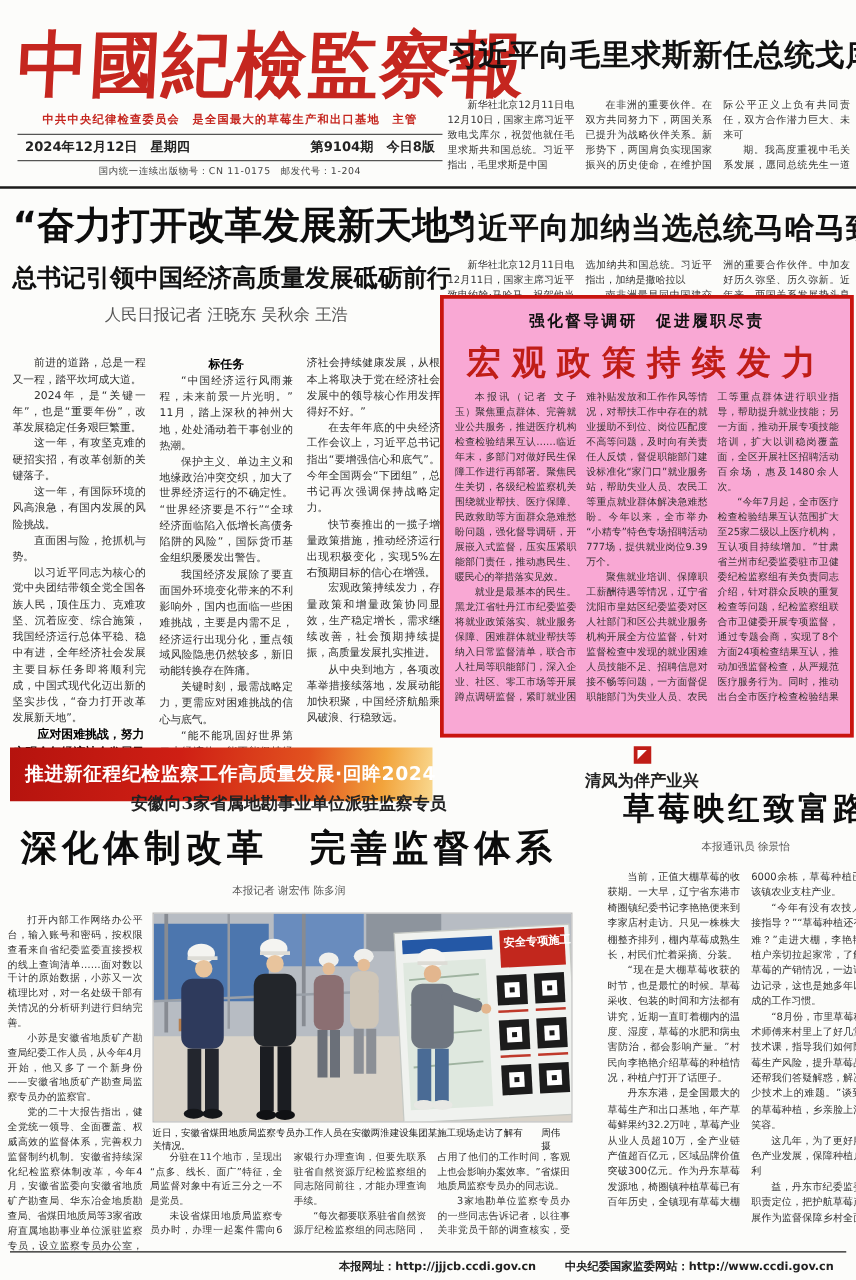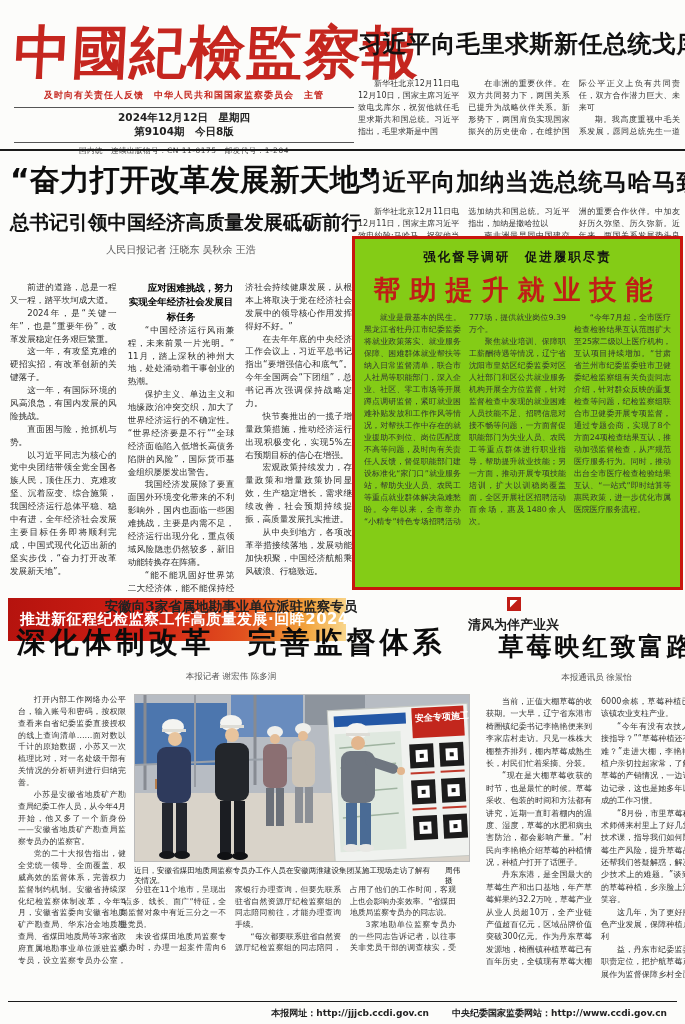--- a/index.html
+++ b/index.html
@@ -5,71 +5,71 @@
   html,body{margin:0;padding:0;background:#e8e8e8;}
   .page{position:relative;width:685px;height:1024px;margin:0 auto;background:#fcfcfa;
         font-family:"DejaVu Sans",sans-serif;color:#1d1d1d;overflow:hidden;}
   
   .mast{position:absolute;left:14px;top:22px;width:340px;text-align:center;}
   .mast-title{font-family:"DejaVu Serif",serif;font-weight:bold;font-size:57px;line-height:1.05;
               color:#c5261f;letter-spacing:1px;transform:skewX(-3deg);white-space:nowrap;}
   .mast-super{margin-top:7px;font-size:9px;font-weight:bold;color:#c5261f;letter-spacing:1px;}
   .mast-meta{margin-top:5px;border-top:1px solid #555;border-bottom:1px solid #555;
              padding:3px 6px;display:flex;justify-content:space-between;
-             font-size:10.5px;font-weight:bold;color:#222;flex-direction:column;}
+             font-size:10.5px;font-weight:bold;color:#222;}
   .mast-pub{margin-top:3px;font-size:7.5px;color:#444;letter-spacing:.5px;}
   .page-rule{position:absolute;left:0;top:149px;width:685px;height:2px;background:#1b1b1b;}
   
   .greetings{position:absolute;left:358px;top:28px;width:322px;}
   .greet-h{margin:0;font-family:"DejaVu Serif",serif;font-weight:900;font-size:24px;
            letter-spacing:.5px;text-align:center;white-space:nowrap;color:#111;}
   .greet-body{margin-top:8px;column-count:3;column-gap:9px;text-align:justify;
               font-size:8px;line-height:1.5;color:#333;overflow:hidden;}
   .greet-body.b1{height:62px;margin-top:18px;}
   .greet-body.b2{height:50px;}
   .greet-gap{height:22px;}
   .g2{margin-top:4px;}
   p.bp{margin:0;text-indent:2em;}
   
   .economy{position:absolute;left:10px;top:160px;width:342px;}
   .eco-h{margin:0;font-size:30px;font-weight:900;letter-spacing:0;text-align:center;
          white-space:nowrap;color:#0d0d0d;}
   .eco-sub{margin:8px 0 0;font-family:Liberation Serif, serif;font-weight:bold;font-size:19.5px;
            text-align:center;white-space:nowrap;color:#111;}
-  .eco-by{margin-top:7px;text-align:center;font-size:10px;color:#555;}
+  .eco-by{margin-top:7px;text-align:center;font-size:13px;color:#555;}
   .eco-body{margin-top:24px;height:332px;column-count:3;column-gap:11px;text-align:justify;
             font-size:8.6px;line-height:1.5;color:#2e2e2e;overflow:hidden;}
   .eco-sec{margin:6px 0;font-weight:bold;font-size:9.5px;text-align:center;text-indent:0;color:#000;}
   
   .redbox{position:absolute;left:352px;top:236px;width:331px;height:354px;box-sizing:border-box;
-          border:3px solid #c9150e;background:#84cc16;padding:8px 9px 6px;}
+          border:3px solid #c9150e;background:#f9a8d4;padding:8px 9px 6px;}
   .red-kicker{margin:2px 0 0;font-size:12.5px;font-weight:bold;text-align:center;
               letter-spacing:2px;color:#111;}
   .red-h{margin:6px 0 4px;font-family:"DejaVu Serif",serif;font-weight:900;font-size:27px;
          color:#c01d17;text-align:center;letter-spacing:9px;white-space:nowrap;}
   .red-body{height:258px;column-count:3;column-gap:8px;text-align:justify;
             font-size:7.9px;line-height:1.52;color:#333;overflow:hidden;}
   
   .banner{position:absolute;left:8px;top:598px;width:338px;height:43px;
           background:linear-gradient(96deg,#b5130e 0%,#cf1f14 40%,#e2521f 70%,#f2a43c 88%,#f9d88f 100%);
           color:#fff;font-weight:bold;font-size:15px;letter-spacing:.5px;
           display:flex;align-items:center;padding-left:12px;box-sizing:border-box;white-space:nowrap;}
   .series-kicker{position:absolute;left:468px;top:597px;display:flex;align-items:center;gap:5px;
                  font-family:"DejaVu Serif",serif;font-weight:bold;font-size:13px;color:#222;flex-direction:column;}
   .series-icon{width:14px;height:14px;background:#c01d17;position:relative;flex:none;}
   .series-icon::after{content:"";position:absolute;left:3px;top:3px;width:8px;height:8px;
                       background:#fff;clip-path:polygon(0 0,100% 0,0 100%);}
   
-  .anhui{position:absolute;left:6px;top:598px;width:450px;}
+  .anhui{position:absolute;left:6px;top:634px;width:450px;}
   .an-kicker{margin:0;font-family:"DejaVu Serif",serif;font-size:13.5px;font-weight:bold;
              text-align:center;color:#222;}
   .an-h{margin:7px 0 0;font-family:"DejaVu Serif",serif;font-weight:900;font-size:29px;
         letter-spacing:4px;text-align:center;white-space:nowrap;color:#0c0c0c;}
   .an-by{margin-top:8px;text-align:center;font-size:8.5px;color:#555;}
-  .an-row{margin-top:11px;display:flex;gap:8px;margin-left:12px;}
+  .an-row{margin-top:11px;display:flex;gap:8px;}
   .an-leftcol{width:108px;flex:none;height:272px;overflow:hidden;text-align:justify;
               font-size:7.9px;line-height:1.5;color:#333;}
   .an-photo{width:334px;flex:none;}
   .an-photo svg{display:block;border:1px solid #bbb;}
   .an-caption{margin-top:4px;display:flex;justify-content:space-between;gap:8px;
               font-size:7.6px;color:#222;font-family:Liberation Serif, serif;}
   .an-bottom{position:absolute;left:114px;top:286px;width:336px;height:80px;
              column-count:3;column-gap:9px;text-align:justify;font-size:7.8px;
              line-height:1.5;color:#333;overflow:hidden;}
   
@@ -84,21 +84,21 @@
           text-align:right;font-size:9px;font-weight:bold;color:#222;padding-top:5px;}
   .footer span{margin:0 10px;}
 </style>
 </head>
 <body>
 
 <div class="page">
 
   <header class="mast">
     <div class="mast-title">中國紀檢監察報</div>
-    <div class="mast-super">及时向有关责任人反馈　中华人民共和国国家监察委员会　主管</div>
+    <div class="mast-super">中共中央纪律检查委员会　是全国最大的草莓生产和出口基地　主管</div>
     <div class="mast-meta">
       <span>2024年12月12日　星期四</span>
       <span>第9104期　今日8版</span>
     </div>
     <div class="mast-pub">国内统一连续出版物号：CN 11-0175　邮发代号：1-204</div>
   </header>
 
   <div class="page-rule"></div>
 
   <section class="greetings">
@@ -129,32 +129,34 @@
       <p class="bp">前进的道路，总是一程又一程，踏平坎坷成大道。</p>
       <p class="bp">2024年，是“关键一年”，也是“重要年份”，改革发展稳定任务艰巨繁重。</p>
       <p class="bp">这一年，有攻坚克难的硬招实招，有改革创新的关键落子。</p>
       <p class="bp">这一年，有国际环境的风高浪急，有国内发展的风险挑战。</p>
       <p class="bp">直面困与险，抢抓机与势。</p>
       <p class="bp">以习近平同志为核心的党中央团结带领全党全国各族人民，顶住压力、克难攻坚、沉着应变、综合施策，我国经济运行总体平稳、稳中有进，全年经济社会发展主要目标任务即将顺利完成，中国式现代化迈出新的坚实步伐，“奋力打开改革发展新天地”。</p>
       <p class="bp eco-sec">应对困难挑战，努力实现全年经济社会发展目标任务</p>
       <p class="bp">“中国经济运行风雨兼程，未来前景一片光明。”11月，踏上深秋的神州大地，处处涌动着干事创业的热潮。</p>
       <p class="bp">保护主义、单边主义和地缘政治冲突交织，加大了世界经济运行的不确定性。“世界经济要是不行”“全球经济面临陷入低增长高债务陷阱的风险”，国际货币基金组织屡屡发出警告。</p>
       <p class="bp">我国经济发展除了要直面国外环境变化带来的不利影响外，国内也面临一些困难挑战，主要是内需不足，经济运行出现分化，重点领域风险隐患仍然较多，新旧动能转换存在阵痛。</p>
+      <p class="bp">关键时刻，最需战略定力，更需应对困难挑战的信心与底气。</p>
       <p class="bp">“能不能巩固好世界第二大经济体，能不能保持经济社会持续健康发展，从根本上将取决于党在经济社会发展中的领导核心作用发挥得好不好。”</p>
       <p class="bp">在去年年底的中央经济工作会议上，习近平总书记指出“要增强信心和底气”。今年全国两会“下团组”，总书记再次强调保持战略定力。</p>
       <p class="bp">快节奏推出的一揽子增量政策措施，推动经济运行出现积极变化，实现5%左右预期目标的信心在增强。</p>
       <p class="bp">宏观政策持续发力，存量政策和增量政策协同显效，生产稳定增长，需求继续改善，社会预期持续提振，高质量发展扎实推进。</p>
       <p class="bp">从中央到地方，各项改革举措接续落地，发展动能加快积聚，中国经济航船乘风破浪、行稳致远。</p>
     </div>
   </section>
 
   <section class="redbox">
     <div class="red-kicker">强化督导调研　促进履职尽责</div>
-    <h2 class="red-h">帮助提升就业技能</h2>
+    <h2 class="red-h">宏观政策持续发力</h2>
     <div class="red-body">
+      <p class="bp">本报讯（记者 文子玉）聚焦重点群体、完善就业公共服务，推进医疗机构检查检验结果互认……临近年末，多部门对做好民生保障工作进行再部署。聚焦民生关切，各级纪检监察机关围绕就业帮扶、医疗保障、民政救助等方面群众急难愁盼问题，强化督导调研，开展嵌入式监督，压实压紧职能部门责任，推动惠民生、暖民心的举措落实见效。</p>
       <p class="bp">就业是最基本的民生。黑龙江省牡丹江市纪委监委将就业政策落实、就业服务保障、困难群体就业帮扶等纳入日常监督清单，联合市人社局等职能部门，深入企业、社区、零工市场等开展蹲点调研监督，紧盯就业困难补贴发放和工作作风等情况，对帮扶工作中存在的就业援助不到位、岗位匹配度不高等问题，及时向有关责任人反馈，督促职能部门建设标准化“家门口”就业服务站，帮助失业人员、农民工等重点就业群体解决急难愁盼。今年以来，全市举办“小精专”特色专场招聘活动777场，提供就业岗位9.39万个。</p>
       <p class="bp">聚焦就业培训、保障职工薪酬待遇等情况，辽宁省沈阳市皇姑区纪委监委对区人社部门和区公共就业服务机构开展全方位监督，针对监督检查中发现的就业困难人员技能不足、招聘信息对接不畅等问题，一方面督促职能部门为失业人员、农民工等重点群体进行职业指导，帮助提升就业技能；另一方面，推动开展专项技能培训，扩大以训稳岗覆盖面，全区开展社区招聘活动百余场，惠及1480余人次。</p>
       <p class="bp">“今年7月起，全市医疗检查检验结果互认范围扩大至25家二级以上医疗机构，互认项目持续增加。”甘肃省兰州市纪委监委驻市卫健委纪检监察组有关负责同志介绍，针对群众反映的重复检查等问题，纪检监察组联合市卫健委开展专项监督，通过专题会商，实现了8个方面24项检查结果互认，推动加强监督检查，从严规范医疗服务行为。同时，推动出台全市医疗检查检验结果互认、“一站式”即时结算等惠民政策，进一步优化市属医院医疗服务流程。</p>
 
     </div>
   </section>
 
   <div class="banner">推进新征程纪检监察工作高质量发展·回眸2024</div>
 
   <div class="series-kicker">

